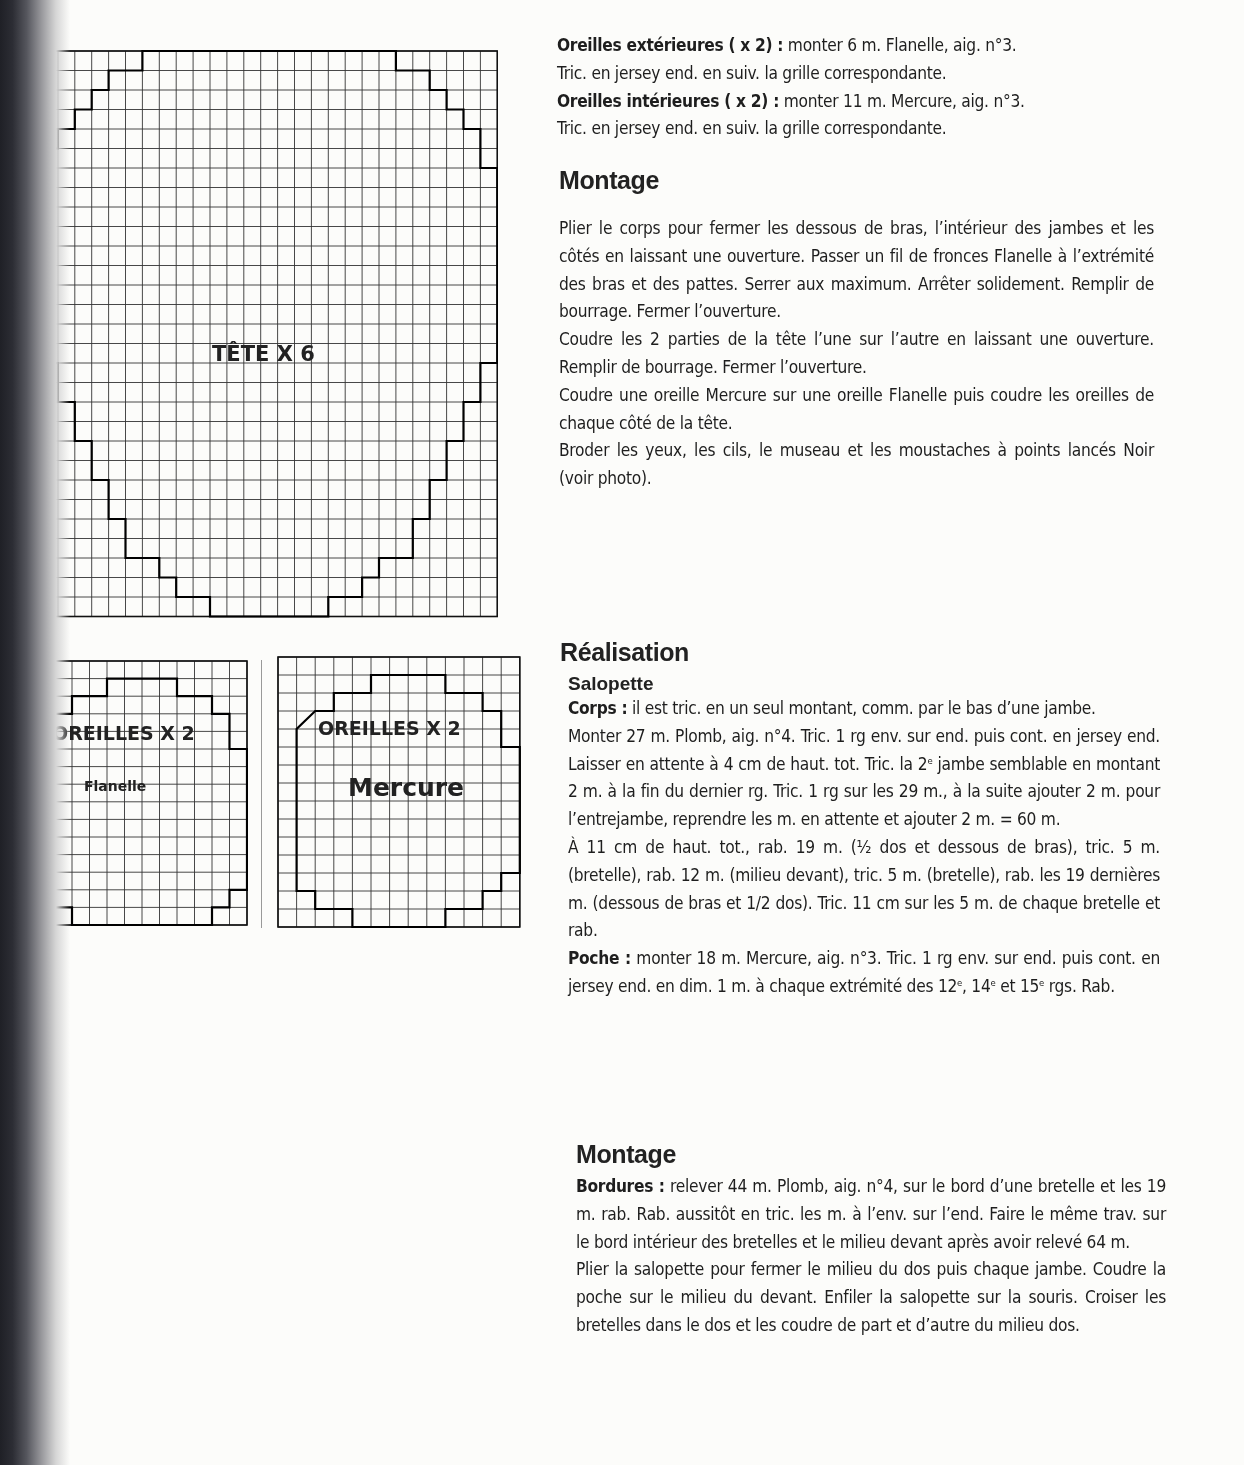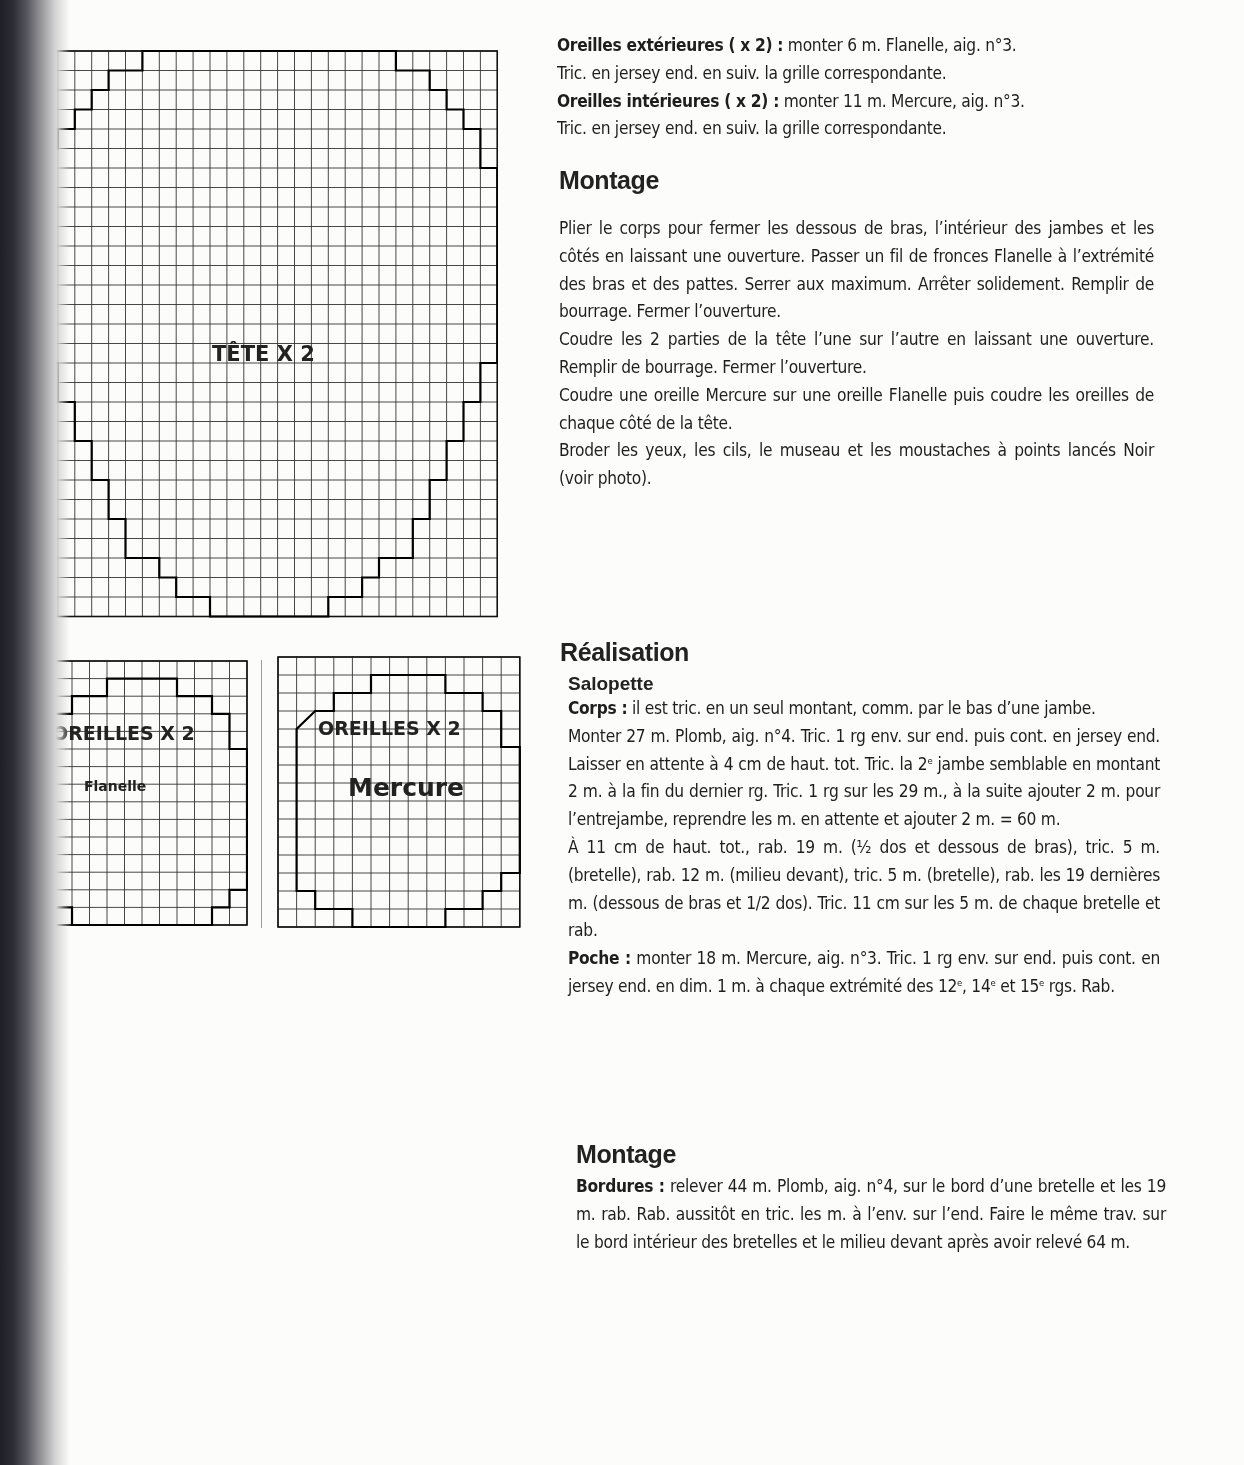--- a/index.html
+++ b/index.html
@@ -100,21 +100,21 @@
         <line y1="487.5" y2="487.5" x1="0" x2="456.29999999999995" stroke="#333" stroke-width="0.9"></line>
         <line y1="507" y2="507" x1="0" x2="456.29999999999995" stroke="#333" stroke-width="0.9"></line>
         <line y1="526.5" y2="526.5" x1="0" x2="456.29999999999995" stroke="#333" stroke-width="0.9"></line>
         <line y1="546" y2="546" x1="0" x2="456.29999999999995" stroke="#333" stroke-width="0.9"></line>
         <line y1="565.5" y2="565.5" x1="0" x2="456.29999999999995" stroke="#333" stroke-width="0.9"></line>
         <rect x="0" y="0" width="456.29999999999995" height="565.5" fill="none" stroke="#111" stroke-width="1.6"></rect>
         <polyline points="0,97.5 16.9,97.5 16.9,78 33.8,78 33.8,58.5 50.699999999999996,58.5 50.699999999999996,39 67.6,39 67.6,19.5 101.39999999999999,19.5 101.39999999999999,0 354.9,0 354.9,19.5 388.7,19.5 388.7,39 405.59999999999997,39 405.59999999999997,58.5 422.49999999999994,58.5 422.49999999999994,78 439.4,78 439.4,117 456.29999999999995,117 456.29999999999995,312 439.4,312 439.4,351 422.49999999999994,351 422.49999999999994,390 405.59999999999997,390 405.59999999999997,429 388.7,429 388.7,468 371.79999999999995,468 371.79999999999995,507 338,507 338,526.5 321.09999999999997,526.5 321.09999999999997,546 287.29999999999995,546 287.29999999999995,565.5 169,565.5 169,546 135.2,546 135.2,526.5 118.29999999999998,526.5 118.29999999999998,507 84.5,507 84.5,468 67.6,468 67.6,429 50.699999999999996,429 50.699999999999996,390 33.8,390 33.8,351 16.9,351 16.9,312 0,312" fill="none" stroke="#000" stroke-width="2.2"></polyline>
       </g>
     </svg>
   </div>
-<div class="chart-label" style="left:212px; top:342px; font-size:21px;">TÊTE X 2</div>
+<div class="chart-label" style="left:212px; top:342px; font-size:21px;">TÊTE X 6</div>
 
 <div class="grid-wrap" id="ear1-grid" style="left:36px; top:660px;">
     <svg width="212" height="266">
       <g transform="translate(1,1)">
         <line x1="0" x2="0" y1="0" y2="264" stroke="#333" stroke-width="0.9"></line>
         <line x1="17.5" x2="17.5" y1="0" y2="264" stroke="#333" stroke-width="0.9"></line>
         <line x1="35" x2="35" y1="0" y2="264" stroke="#333" stroke-width="0.9"></line>
         <line x1="52.5" x2="52.5" y1="0" y2="264" stroke="#333" stroke-width="0.9"></line>
         <line x1="70" x2="70" y1="0" y2="264" stroke="#333" stroke-width="0.9"></line>
         <line x1="87.5" x2="87.5" y1="0" y2="264" stroke="#333" stroke-width="0.9"></line>
@@ -214,13 +214,14 @@
     <p class="p"><b>Corps :</b><span> il est tric. en un seul montant, comm. par le bas d’une jambe.</span></p>
     <p class="p"><span>Monter 27 m. Plomb, aig. n°4. Tric. 1 rg env. sur end. puis cont. en jersey end. Laisser en attente à 4 cm de haut. tot. Tric. la 2</span><sup>e</sup><span> jambe semblable en montant 2 m. à la fin du dernier rg. Tric. 1 rg sur les 29 m., à la suite ajouter 2 m. pour l’entrejambe, reprendre les m. en attente et ajouter 2 m. = 60 m.</span></p>
     <p class="p">À 11 cm de haut. tot., rab. 19 m. (½ dos et dessous de bras), tric. 5 m. (bretelle), rab. 12 m. (milieu devant), tric. 5 m. (bretelle), rab. les 19 dernières m. (dessous de bras et 1/2 dos). Tric. 11 cm sur les 5 m. de chaque bretelle et rab.</p>
     <p class="p"><b>Poche :</b><span> monter 18 m. Mercure, aig. n°3. Tric. 1 rg env. sur end. puis cont. en jersey end. en dim. 1 m. à chaque extrémité des 12</span><sup>e</sup><span>, 14</span><sup>e</sup><span> et 15</span><sup>e</sup><span> rgs. Rab.</span></p>
   </div>
 </div>
 
 <div class="block" style="left:576px; top:1140px; width:590px;">
   <h2 class="h2">Montage</h2>
   <p class="p" style="margin-top:4px;"><b>Bordures :</b><span> relever 44 m. Plomb, aig. n°4, sur le bord d’une bretelle et les 19 m. rab. Rab. aussitôt en tric. les m. à l’env. sur l’end. Faire le même trav. sur le bord intérieur des bretelles et le milieu devant après avoir relevé 64 m.</span></p>
+  <p class="p">Plier la salopette pour fermer le milieu du dos puis chaque jambe. Coudre la poche sur le milieu du devant. Enfiler la salopette sur la souris. Croiser les bretelles dans le dos et les coudre de part et d’autre du milieu dos.</p>
 </div>
 
 </body></html>

